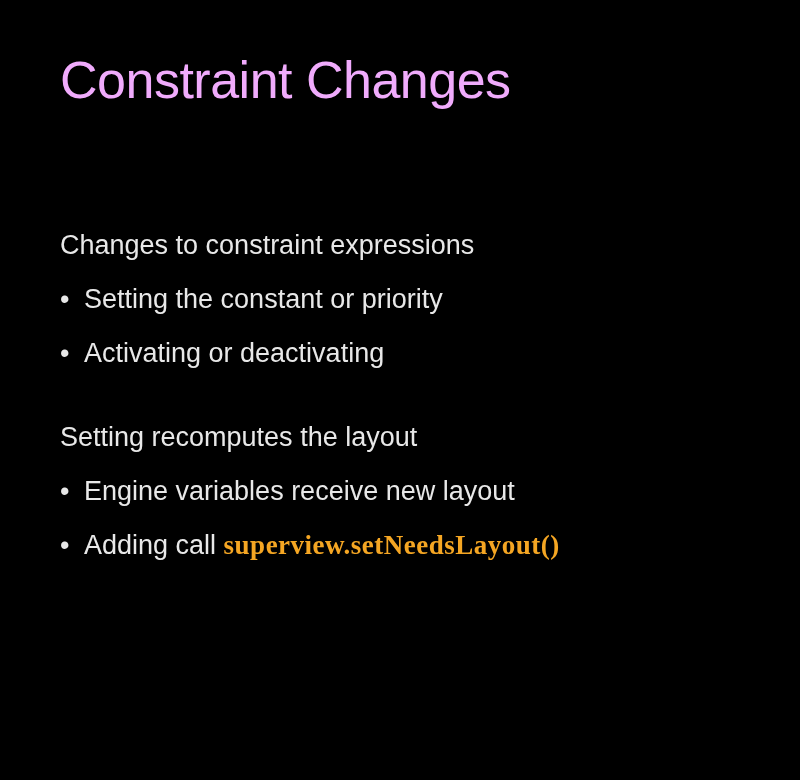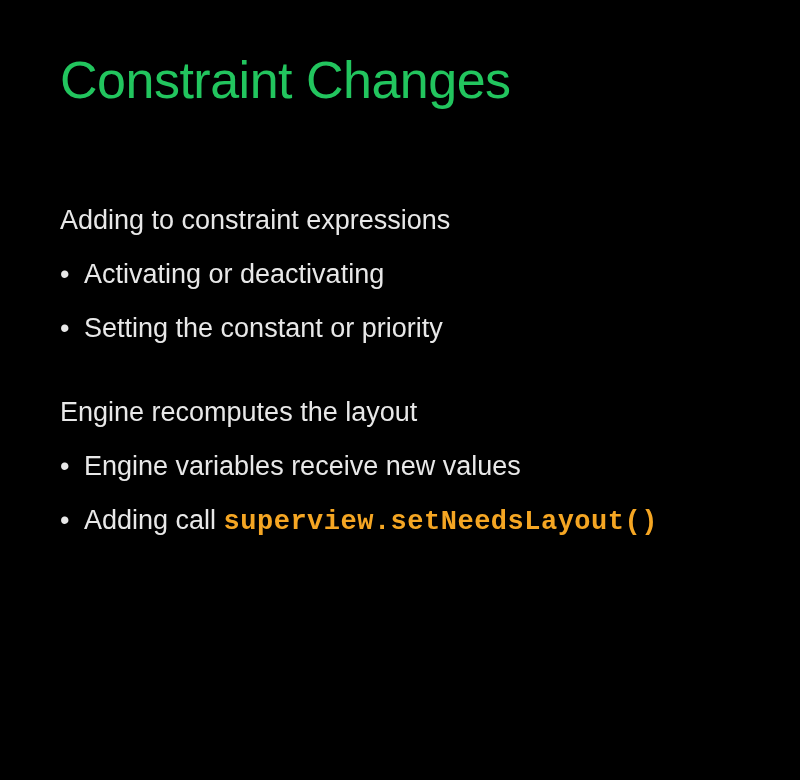--- a/index.html
+++ b/index.html
@@ -10,22 +10,22 @@
       font-family: -apple-system, "Helvetica Neue", Helvetica, Arial, sans-serif;
       font-weight: 300;
       color: #e8e8e8;
       overflow: hidden;
       padding: 50px 60px;
     }
     .title {
       font-size: 52px;
       font-weight: 300;
       letter-spacing: -0.5px;
-      margin-bottom: 95px;
-      color: #22c55e;
+      margin-bottom: 120px;
+      color: #f0abfc;
     }
     .section-heading {
       font-size: 27px;
       font-weight: 300;
       margin-bottom: 20px;
       color: #e8e8e8;
     }
     .bullet-list {
       list-style: none;
       margin-bottom: 50px;
@@ -40,42 +40,42 @@
       line-height: 1.35;
     }
     .bullet-list li::before {
       content: "•";
       position: absolute;
       left: 0;
       top: 0;
       color: #e8e8e8;
     }
     .inline-code {
-      font-family: Liberation Mono, monospace;
+      font-family: Liberation Serif, serif;
       font-weight: 600;
       color: #f5a623;
       letter-spacing: 0.5px;
       text-align: right;
     }
     .section-2 { margin-top: 46px; }
   </style>
 </head>
 <body>
 
 <h1 class="title">Constraint Changes</h1>
 
 <div class="section">
-  <div class="section-heading">Adding to constraint expressions</div>
+  <div class="section-heading">Changes to constraint expressions</div>
   <ul class="bullet-list">
+    <li>Setting the constant or priority</li>
     <li>Activating or deactivating</li>
-    <li>Setting the constant or priority</li>
   </ul>
 </div>
 
 <div class="section section-2">
-  <div class="section-heading">Engine recomputes the layout</div>
+  <div class="section-heading">Setting recomputes the layout</div>
   <ul class="bullet-list">
-    <li>Engine variables receive new values</li>
+    <li>Engine variables receive new layout</li>
     <li>
       <span>Adding call </span><span class="inline-code">superview.setNeedsLayout()</span>
     </li>
   </ul>
 </div>
 
 </body></html>

